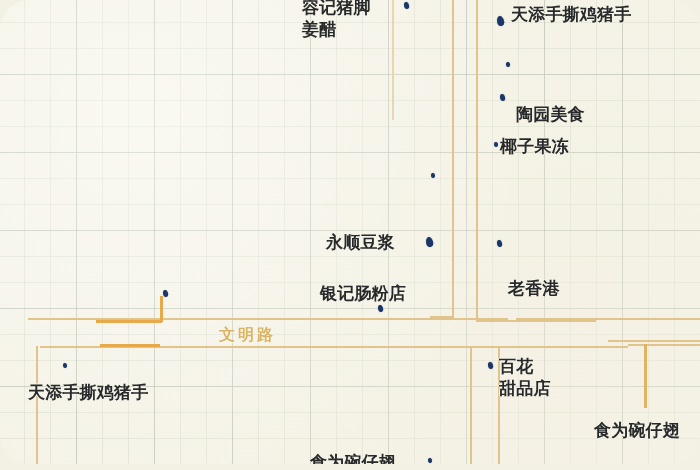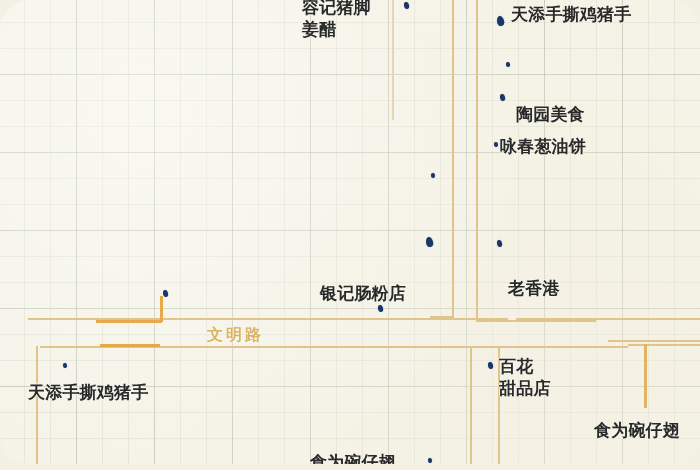--- a/index.html
+++ b/index.html
@@ -140,35 +140,36 @@
 
   <div class="pin" style="left:497px; top:16px;"></div>
   <div class="poi" style="left:511px; top:4px;">天添手撕鸡猪手</div>
 
   <div class="pin xs" style="left:506px; top:62px;"></div>
   <div class="poi" style="left:516px; top:56px;margin-top:48px;">陶园美食</div>
 
   <div class="pin sm" style="left:500px; top:94px;"></div>
 
   <div class="pin xs" style="left:494px; top:142px;"></div>
-  <div class="poi" style="left:500px; top:136px;">咏春葱油饼</div>
+  <div class="poi" style="left:500px; top:136px;">椰子果冻</div>
 
   <div class="pin xs" style="left:431px; top:173px;"></div>
 
   <div class="pin" style="left:426px; top:237px;"></div>
+  <div class="poi" style="left:326px; top:232px;">永顺豆浆</div>
 
   <div class="pin sm" style="left:497px; top:240px;"></div>
   <div class="poi" style="left:508px; top:234px;margin-top:44px;">老香港</div>
 
   <div class="pin sm" style="left:163px; top:290px;"></div>
 
   <div class="pin sm" style="left:378px; top:305px;"></div>
   <div class="poi" style="left:320px; top:283px;">银记肠粉店</div>
 
-  <div class="road-name" style="left:207px; top:325px;">文明路</div>
+  <div class="road-name" style="left:219px; top:325px;">文明路</div>
 
   <div class="pin sm" style="left:488px; top:362px;"></div>
   <div class="poi two-line" style="left:499px; top:355px;">百花
 甜品店</div>
 
   <div class="pin xs" style="left:63px; top:363px;"></div>
   <div class="poi" style="left:28px; top:382px;">天添手撕鸡猪手</div>
 
   <div class="poi" style="left:594px; top:420px;">食为碗仔翅</div>
 

